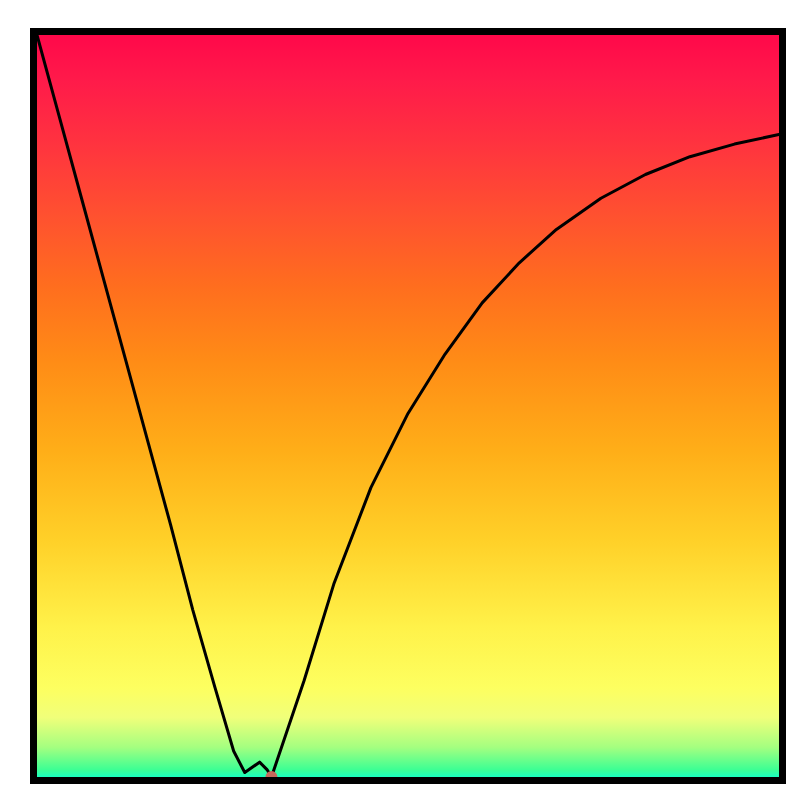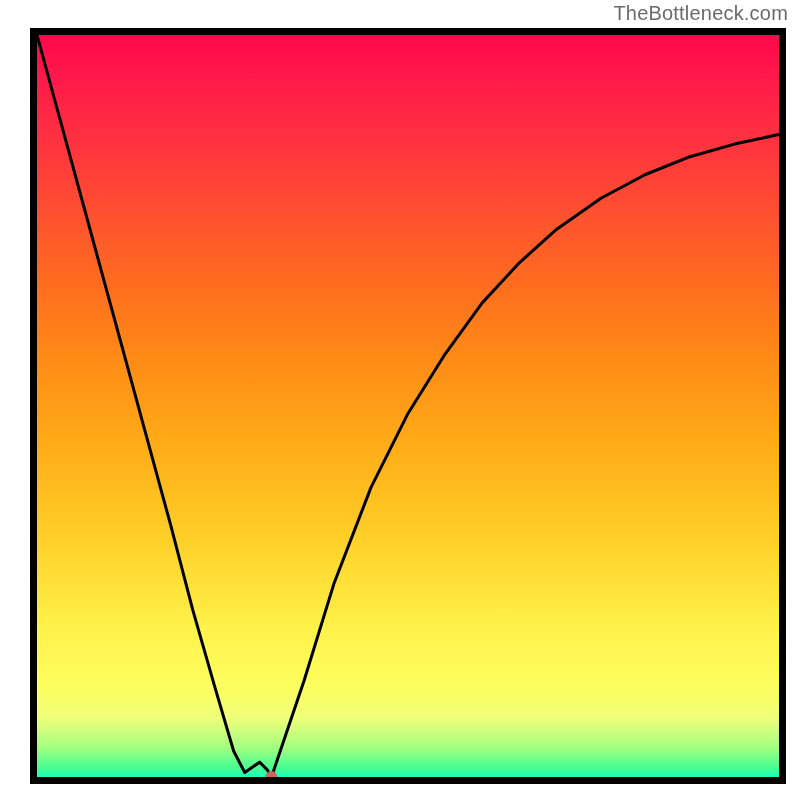--- a/index.html
+++ b/index.html
@@ -66,21 +66,20 @@
     font-size: 20px;
     color: #6a6a6a;
     letter-spacing: 0.2px;
     font-weight: 500;
   }
 </style>
 </head>
 <body>
 
 <div class="chart-frame">
-  <div class="watermark">TheBottleneck.com</div>
 
   <div class="plot-area">
     <div class="gradient-bg"></div>
     <svg class="curve-svg" viewBox="0 0 742 742" preserveAspectRatio="none">
       <path id="curve-path" fill="none" stroke="#000000" stroke-width="3" stroke-linecap="round" stroke-linejoin="round" d="M0.00 0.00 L22.26 81.62 L44.52 163.24 L66.78 244.86 L89.04 326.48 L111.30 408.10 L133.56 489.72 L155.82 575.05 L178.08 652.96 L196.63 716.03 L207.76 737.55 L222.60 727.16 L230.02 734.58 L234.47 742.00 L267.12 645.54 L296.80 549.08 L333.90 452.62 L371.00 378.42 L408.10 319.06 L445.20 267.86 L482.30 227.79 L519.40 194.40 L563.92 163.24 L608.44 139.50 L652.96 121.69 L697.48 109.07 L742.00 99.43"></path>
       <circle id="marker-dot" r="6" fill="#c6695b" cx="234.47" cy="742.00"></circle>
     </svg>
   </div>
 </div>
 

